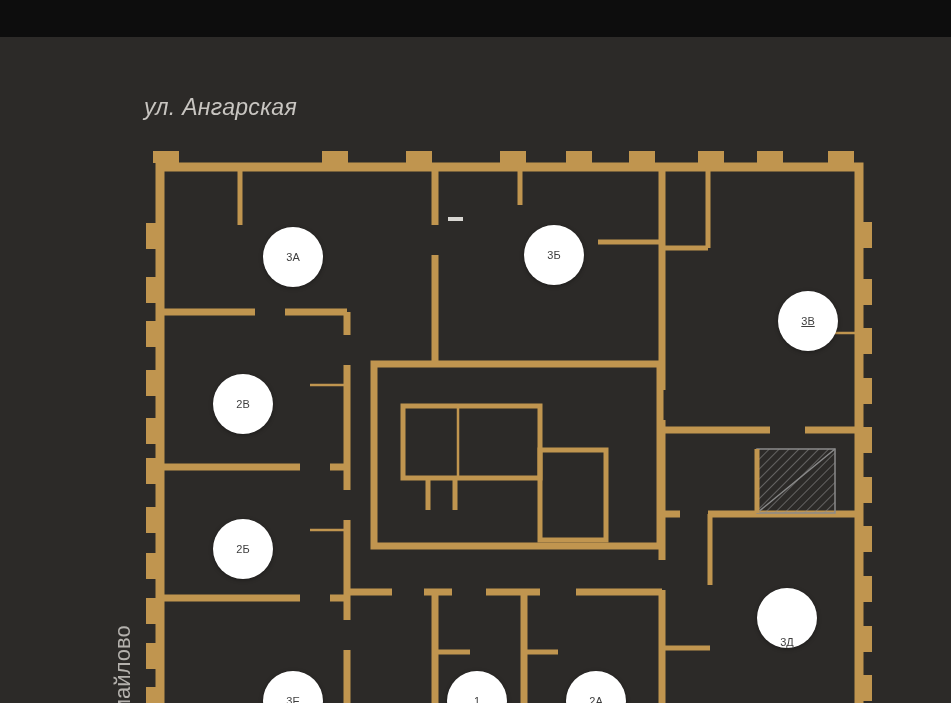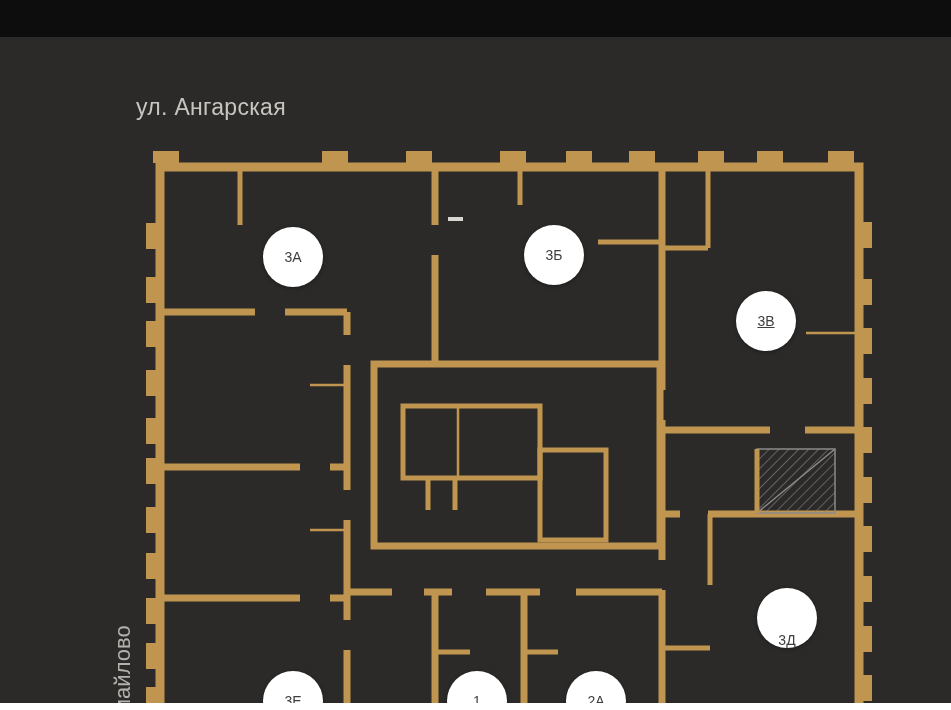--- a/index.html
+++ b/index.html
@@ -10,44 +10,44 @@
   }
   .top-bar {
     position:absolute; top:0; left:0; right:0; height:37px;
     background:var(--top_bar,#0d0d0d); z-index:8;
   }
   .bottom-strip {
     position:absolute; left:0; right:0; bottom:0; height:7px;
     background:var(--bottom_bar,#ffffff); z-index:9;
   }
   .street-label {
-    position:absolute; left:136px; top:94px;
+    position:absolute; left:144px; top:94px;
     font-size:23px; letter-spacing:.3px;
-    color:var(--street_text,#c8c5c1); z-index:4;
+    color:var(--street_text,#c8c5c1); z-index:4;font-style:italic;
   }
   .side-label {
     position:absolute; left:110px; top:714px;
     transform:rotate(-90deg); transform-origin:0 0;
     white-space:nowrap; font-size:22px;
     color:var(--side_text,#b4b1ad); z-index:4;
   }
   .floor-plan { position:absolute; left:0; top:0; z-index:1; }
   .w9,.w7,.w5,.w3 { stroke:var(--wall,#c0954f); fill:none; stroke-linecap:butt; }
   .w9 { stroke-width:9; }
   .w7 { stroke-width:7; }
   .w5 { stroke-width:5; }
   .w3 { stroke-width:2.5; }
   .bump { fill:var(--wall,#c0954f); }
   .stair-line { stroke:var(--stairs,#8a8a8a); }
   .badge {
     position:absolute; width:60px; height:60px; border-radius:50%;
     background:var(--badge_bg,#ffffff);
     color:var(--badge_text,#3e3e3e);
     display:flex; align-items:center; justify-content:center;
-    font-size:14px; z-index:5; cursor:pointer;
+    font-size:11px; z-index:5; cursor:pointer;
     box-shadow:0 1px 4px rgba(0,0,0,.35);
   }
 </style>
 </head>
 <body>
 
 <div class="screen">
 
   <div class="top-bar"></div>
 
@@ -142,22 +142,28 @@
       <path class="w5" d="M757 449 V513"></path>
     </g>
   </svg>
 
   <div class="badge" style="left:263px; top:227px;">
     <span>3А</span>
   </div>
   <div class="badge" style="left:524px; top:225px;text-align:center;">
     <span>3Б</span>
   </div>
-  <div class="badge" style="left:736px; top:291px;text-decoration:underline;">
+  <div class="badge" style="left:778px; top:291px;text-decoration:underline;">
     <span>3В</span>
+  </div>
+  <div class="badge" style="left:213px; top:374px;">
+    <span>2В</span>
+  </div>
+  <div class="badge" style="left:213px; top:519px;">
+    <span>2Б</span>
   </div>
   <div class="badge" style="left:757px; top:588px;align-items:flex-end;">
     <span>3Д</span>
   </div>
   <div class="badge" style="left:263px; top:671px;">
     <span>3Е</span>
   </div>
   <div class="badge" style="left:447px; top:671px;">
     <span>1</span>
   </div>

